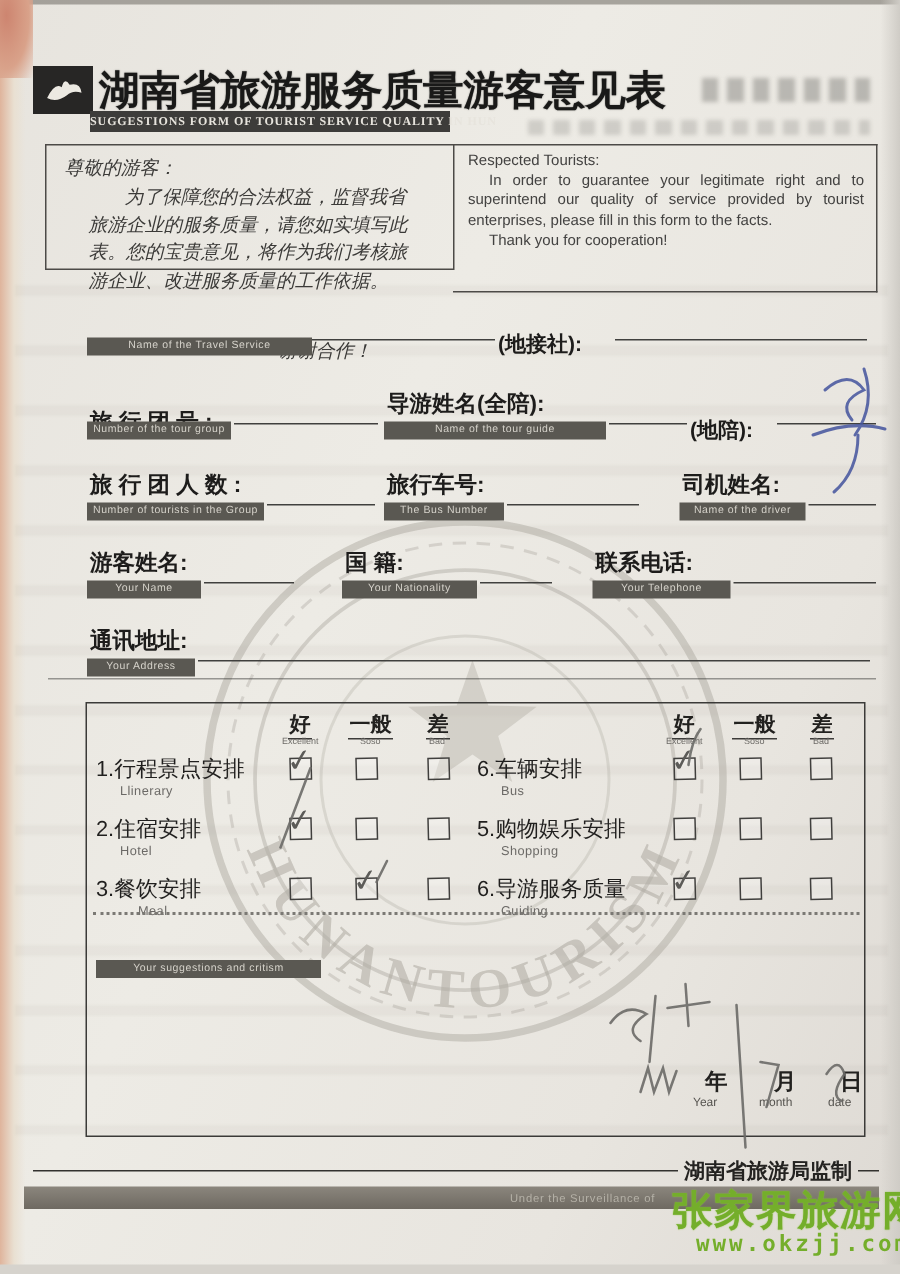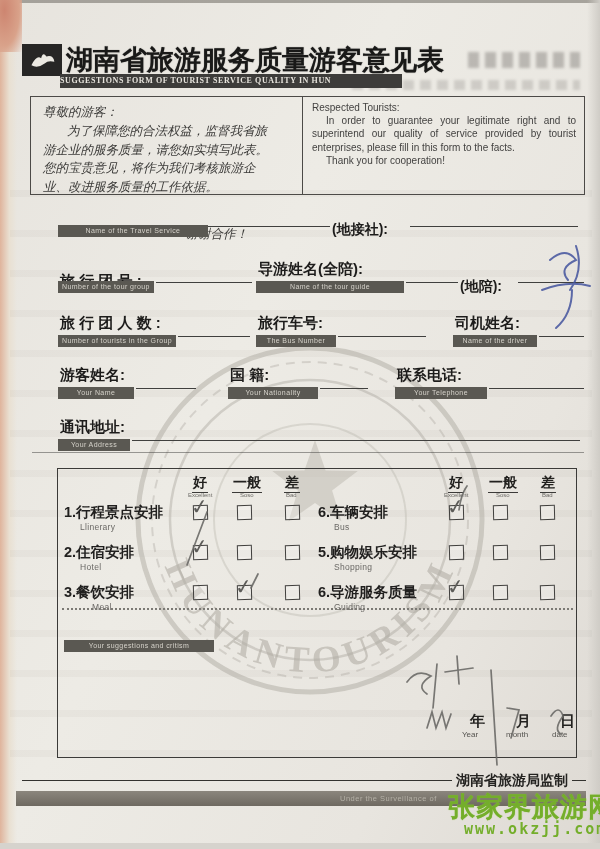--- a/index.html
+++ b/index.html
@@ -20,42 +20,42 @@
   
   .ghost-rows { position:absolute; left:10px; top:190px; width:582px; height:600px; z-index:1; opacity:.5;
     background:repeating-linear-gradient(to bottom, rgba(118,112,102,.10) 0 7px, transparent 7px 40px); filter:blur(.6px); }
   .ghost-block { position:absolute; z-index:1; filter:blur(1.4px);
     background:repeating-linear-gradient(to right, rgba(72,70,66,.30) 0 11px, transparent 11px 17px); }
   
   .logo-box { position:absolute; left:22px; top:44px; width:40px; height:32px; background:#272625; z-index:3; display:flex; align-items:center; justify-content:center; }
   .title-cn { position:absolute; left:66px; top:42px; width:420px; z-index:3;
     font-size:27px; font-weight:bold; color:#191918; letter-spacing:0px; white-space:nowrap;
     font-family:"Liberation Sans", sans-serif; text-shadow:0 0 1px rgba(25,25,24,.6); }
-  .title-en-band { position:absolute; left:60px; top:74px; width:342px; height:14px; background:#3d3c3a; z-index:3;
+  .title-en-band { position:absolute; left:60px; top:74px; width:240px; height:14px; background:#3d3c3a; z-index:3;
     color:#e7e4dd; font-size:8px; font-weight:bold; font-family:"Liberation Serif", serif;
-    letter-spacing:.6px; text-align:left; line-height:14px; white-space:nowrap; }
-  
-  .intro-left { position:absolute; left:30px; top:96px; width:273px; height:99px; border:1px solid #4c4a47; z-index:3;
+    letter-spacing:.6px; text-align:center; line-height:14px; white-space:nowrap; }
+  
+  .intro-left { position:absolute; left:30px; top:96px; width:273px; height:84px; border:1px solid #4c4a47; z-index:3;
     padding:6px 26px 4px 12px; font-family:"DejaVu Serif", serif; font-style:italic;
     font-size:12.5px; line-height:1.5; color:#3b3a38; }
   .intro-left .closing { text-align:right; padding-right:28px;margin-top:28px; }
   .intro-right { position:absolute; left:302px; top:96px; width:283px; height:99px; border:1px solid #4c4a47; border-left:none; z-index:3;
     padding:4px 8px 2px 10px; font-size:10px; line-height:1.32; color:#434241; text-align:justify; }
   .intro-right p { text-indent:14px; }
   
   .flabel { position:absolute; z-index:3; font-size:15px; font-weight:bold; color:#1d1c1b; white-space:nowrap; }
   .fband { position:absolute; z-index:3; height:12px; background:#5957522; background:#5a5852; color:#d6d3cb;
     font-size:7px; line-height:12px; white-space:nowrap; overflow:hidden; text-align:center; letter-spacing:.4px; }
   .fline { position:absolute; z-index:3; border-bottom:1.6px solid #40403e; height:1px; }
   .fline.faint { border-bottom:1px solid rgba(64,64,62,.5); }
   
   .rate-box { position:absolute; left:57px; top:468px; width:520px; height:290px; border:1.3px solid #3b3a38; z-index:3; }
   .rhead { position:absolute; z-index:4; font-size:14px; font-weight:bold; color:#22211f; border-bottom:1.4px solid #3c3b39; padding:0 1px; }
   .rhead-en { position:absolute; z-index:4; font-size:6px; color:#6e6c68; white-space:nowrap; }
-  .rlabel { position:absolute; z-index:4; font-size:14.5px; font-weight:bold; color:#201f1e; white-space:nowrap; }
+  .rlabel { position:absolute; z-index:4; font-size:14.5px; font-weight:normal; color:#201f1e; white-space:nowrap; }
   .rsub { position:absolute; z-index:4; font-size:8.5px; color:#6b6966; letter-spacing:.3px; }
   .cbox { position:absolute; z-index:4; width:15px; height:15px; border:1.7px solid #403f3d; background:rgba(255,255,255,.25); transform:rotate(-1.5deg); }
   .cbox .mark { display:none; }
   .cbox.checked .mark { display:block; position:absolute; left:-3px; top:-11px; font-size:21px; color:#5c5b58;
     transform:rotate(-6deg); font-family:"DejaVu Sans", sans-serif; }
   .dotline { position:absolute; left:62px; top:608px; width:511px; z-index:4; border-top:2px dotted #7b7974; }
   
   .foot-rule { position:absolute; z-index:3; border-top:1.6px solid #33322f; height:0; }
   .foot-issuer { position:absolute; left:456px; top:772px; z-index:3; font-size:14px; font-weight:bold; color:#242321; white-space:nowrap; }
   .foot-band { position:absolute; left:16px; top:791px; width:570px; height:15px; z-index:3;
@@ -101,21 +101,21 @@
   <div class="logo-box">
     <svg width="30" height="24" viewBox="0 0 34 26">
       <path d="M5 19 Q11 7 16 11 Q18 3 22 9 Q30 7 31 15 Q24 13 20 17 Q12 23 5 19 Z" fill="#ece9e2"></path>
     </svg>
   </div>
   <div class="title-cn">湖南省旅游服务质量游客意见表</div>
   <div class="title-en-band">SUGGESTIONS FORM OF TOURIST SERVICE QUALITY IN HUN</div>
 
   <div class="intro-left">
     <div>尊敬的游客：</div>
-    <div style="text-indent:24px;">为了保障您的合法权益，监督我省旅游企业的服务质量，请您如实填写此表。您的宝贵意见，将作为我们考核旅游企业、改进服务质量的工作依据。</div>
+    <div style="text-indent:24px;margin-left:16px;">为了保障您的合法权益，监督我省旅游企业的服务质量，请您如实填写此表。您的宝贵意见，将作为我们考核旅游企业、改进服务质量的工作依据。</div>
     <div class="closing">谢谢合作！</div>
   </div>
 
   <div class="intro-right">
     <div>Respected Tourists:</div>
     <p>In order to guarantee your legitimate right and to superintend our quality of service provided by tourist enterprises, please fill in this form to the facts.</p>
     <p>Thank you for cooperation!</p>
   </div>
 
   <div class="fband" style="left:58px; top:225px; width:150px;">Name of the Travel Service</div>

